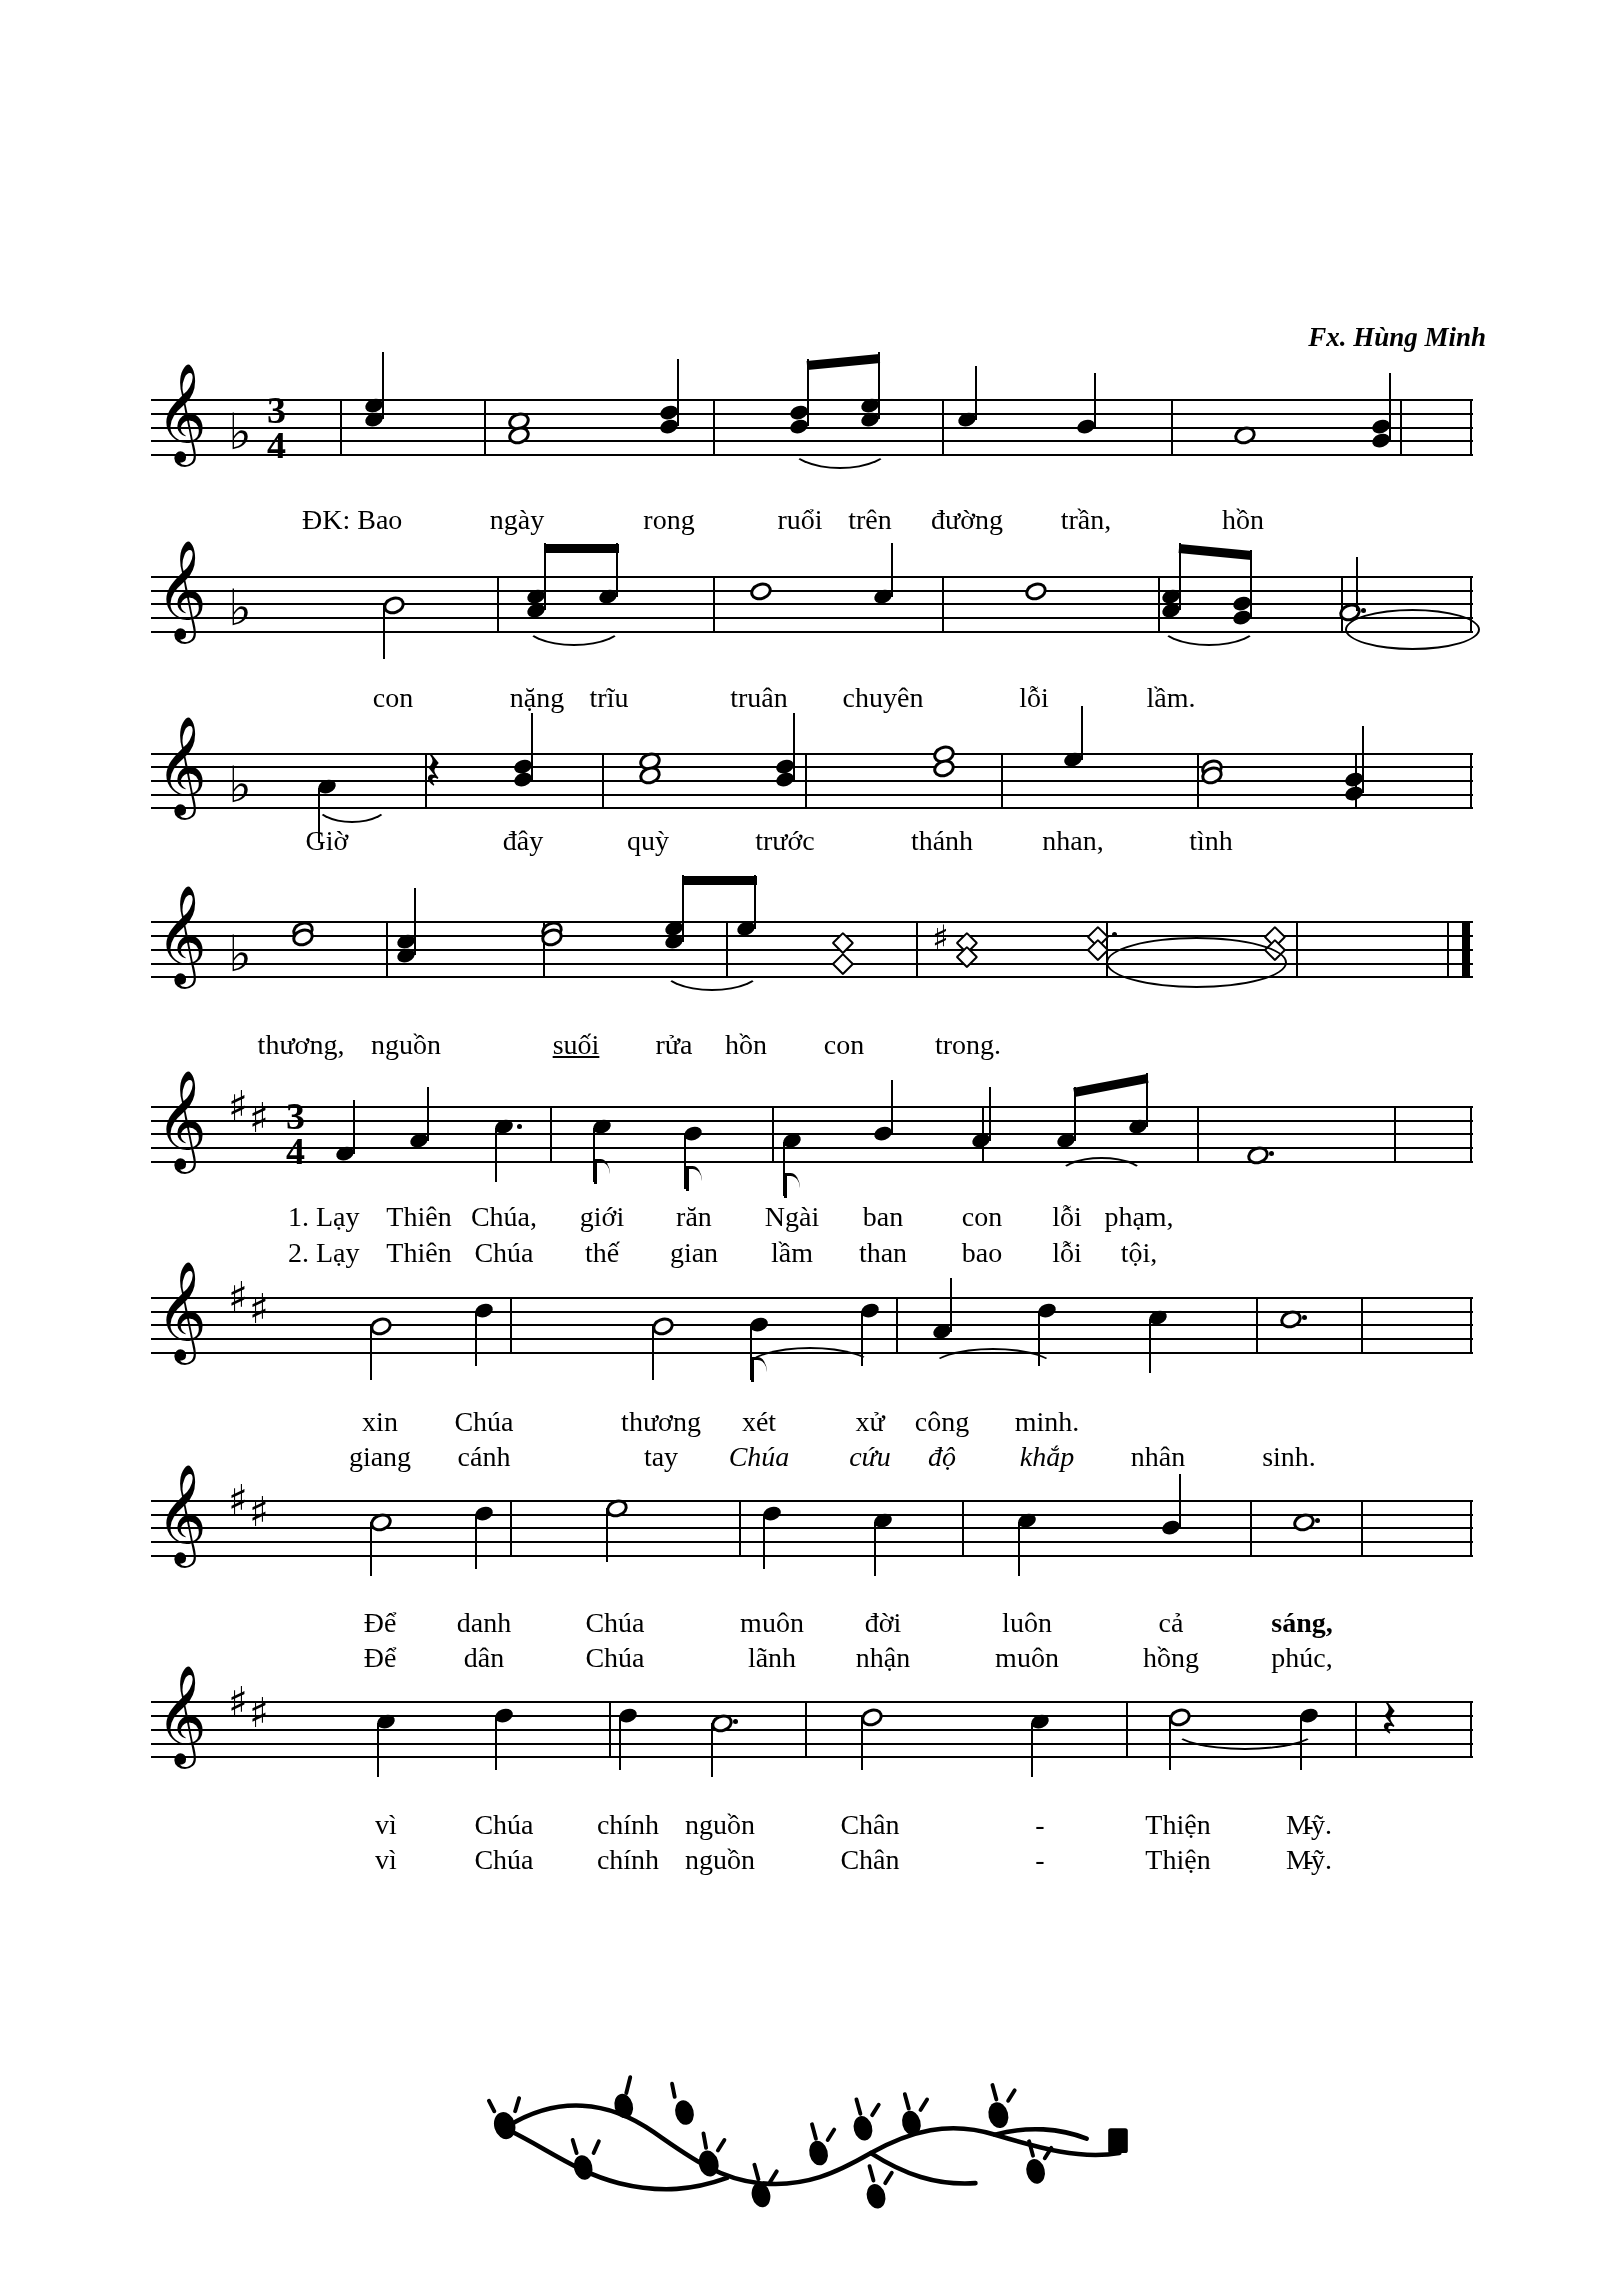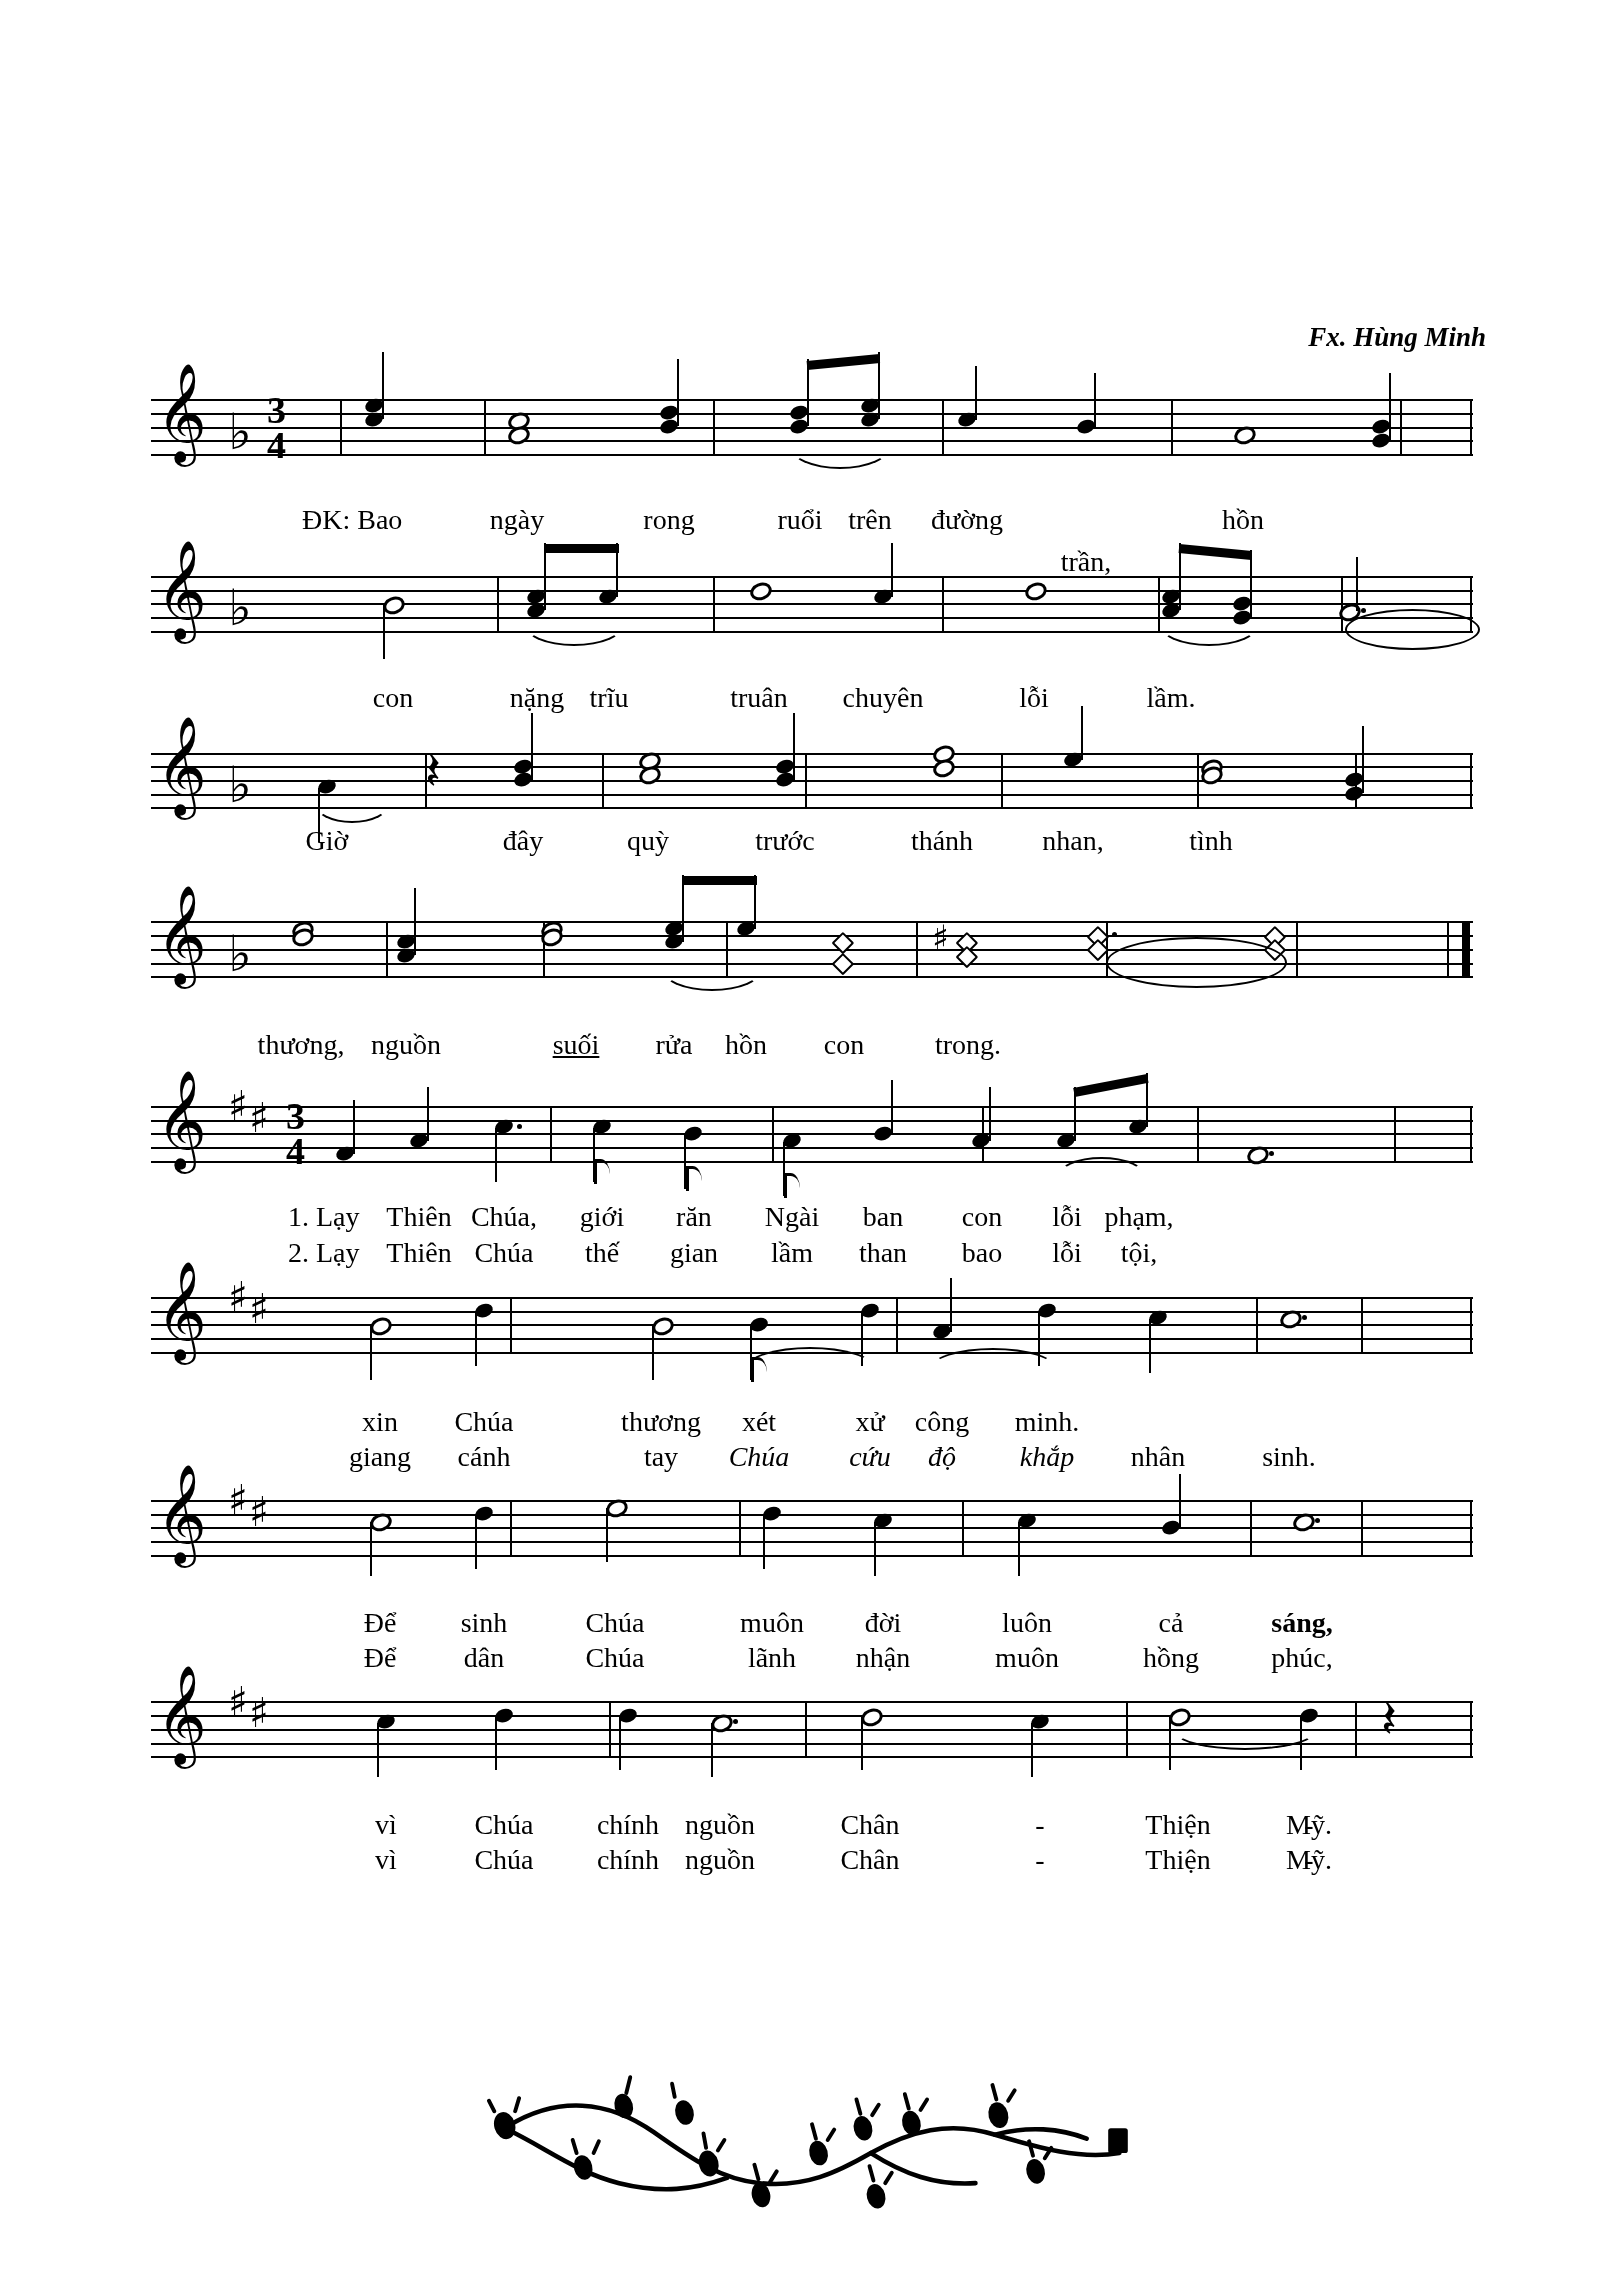--- a/index.html
+++ b/index.html
@@ -147,21 +147,21 @@
         <div class="beam" style="left: 807px; top: 361px; width: 73px; transform: rotate(-5.55297deg); transform-origin: left center;"></div>
         <div class="slur" style="left: 789px; top: 423px; width: 98px; height: 42px;"></div>
       </div>
       <div class="lyricrow" style="top: 504px;">
         <div class="lyric left" style="left: 302px;">ĐK: Bao</div>
         <div class="lyric" style="left: 517px;">ngày</div>
         <div class="lyric" style="left: 669px;">rong</div>
         <div class="lyric" style="left: 800px;">ruổi</div>
         <div class="lyric" style="left: 870px;">trên</div>
         <div class="lyric" style="left: 967px;">đường</div>
-        <div class="lyric" style="left: 1086px; margin-top: 42px;">trần,</div>
+        <div class="lyric" style="left: 1086px;">trần,</div>
         <div class="lyric" style="left: 1243px;">hồn</div>
       </div>
       <div class="system" style="top: 0px;">
         <div class="sline" style="left: 151px; width: 1322px; top: 576px;"></div>
         <div class="sline" style="left: 151px; width: 1322px; top: 590px;"></div>
         <div class="sline" style="left: 151px; width: 1322px; top: 603px;"></div>
         <div class="sline" style="left: 151px; width: 1322px; top: 617px;"></div>
         <div class="sline" style="left: 151px; width: 1322px; top: 631px;"></div>
         <div class="clef" style="left: 156px; top: 546px;">𝄞</div>
         <div class="keysig" style="left: 228px; top: 583px;">♭</div>
@@ -460,21 +460,21 @@
         <div class="stem" style="left: 874px; top: 1522px; height: 54px;"></div>
         <div class="nh" style="left: 1018px; top: 1514px;"></div>
         <div class="stem" style="left: 1018px; top: 1522px; height: 54px;"></div>
         <div class="nh" style="left: 1162px; top: 1521px;"></div>
         <div class="stem" style="left: 1179px; top: 1474px; height: 54px;"></div>
         <div class="nh open" style="left: 1293px; top: 1514px;"></div>
         <div class="dot" style="left: 1315px; top: 1518px;"></div>
       </div>
       <div class="lyricrow" style="top: 1607px;">
         <div class="lyric" style="left: 380px;">Để</div>
-        <div class="lyric" style="left: 484px;">sinh</div>
+        <div class="lyric" style="left: 484px;">danh</div>
         <div class="lyric" style="left: 615px;">Chúa</div>
         <div class="lyric" style="left: 772px;">muôn</div>
         <div class="lyric" style="left: 883px;">đời</div>
         <div class="lyric" style="left: 1027px;">luôn</div>
         <div class="lyric" style="left: 1171px;">cả</div>
         <div class="lyric" style="left: 1302px; font-weight: bold;">sáng,</div>
       </div>
       <div class="lyricrow" style="top: 1642px;">
         <div class="lyric" style="left: 380px;">Để</div>
         <div class="lyric" style="left: 484px;">dân</div>

